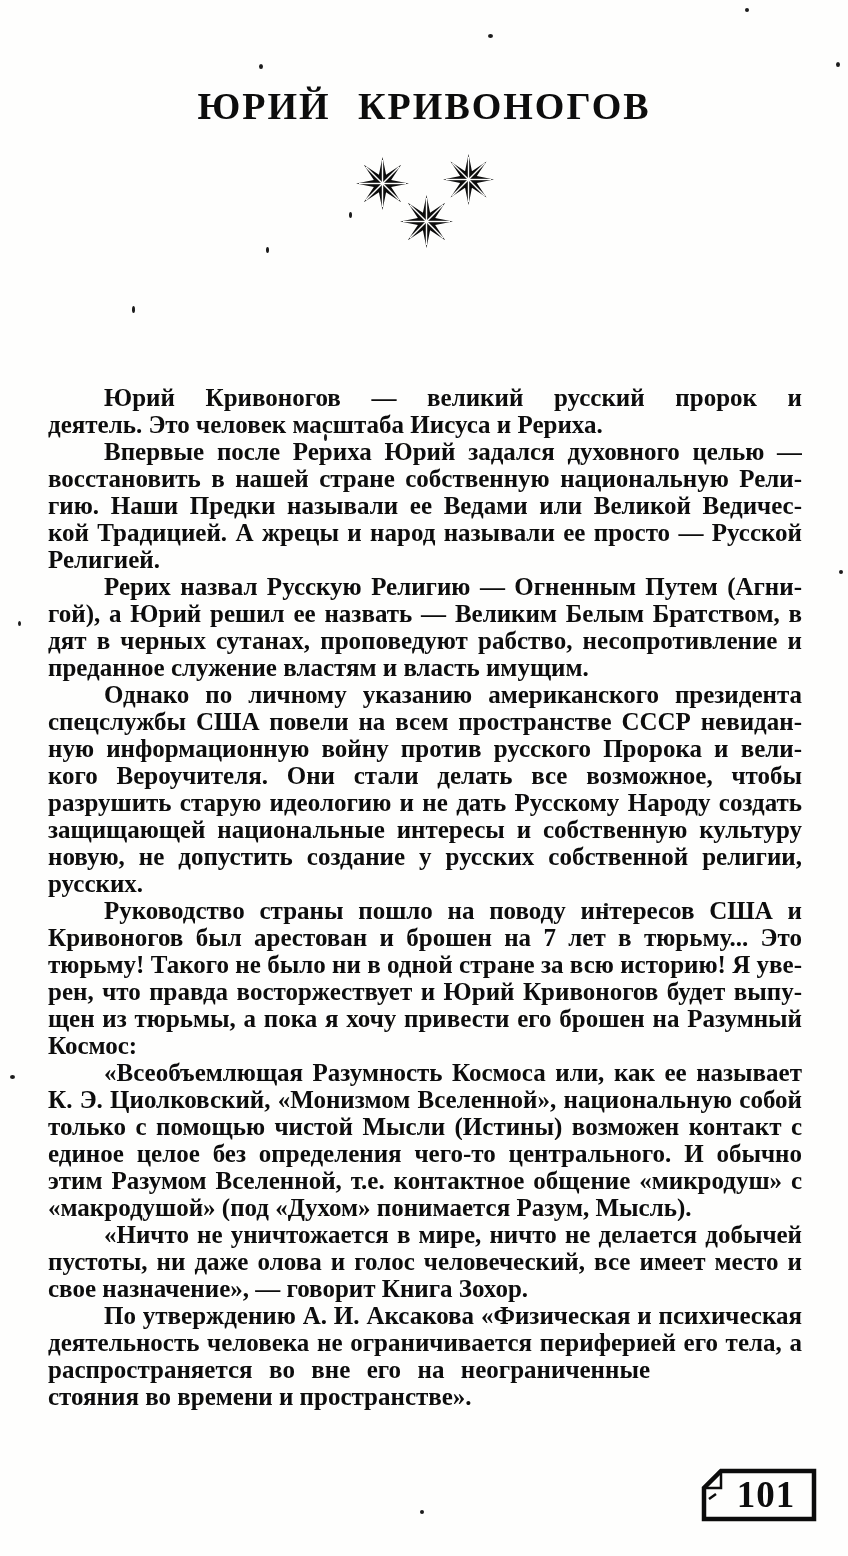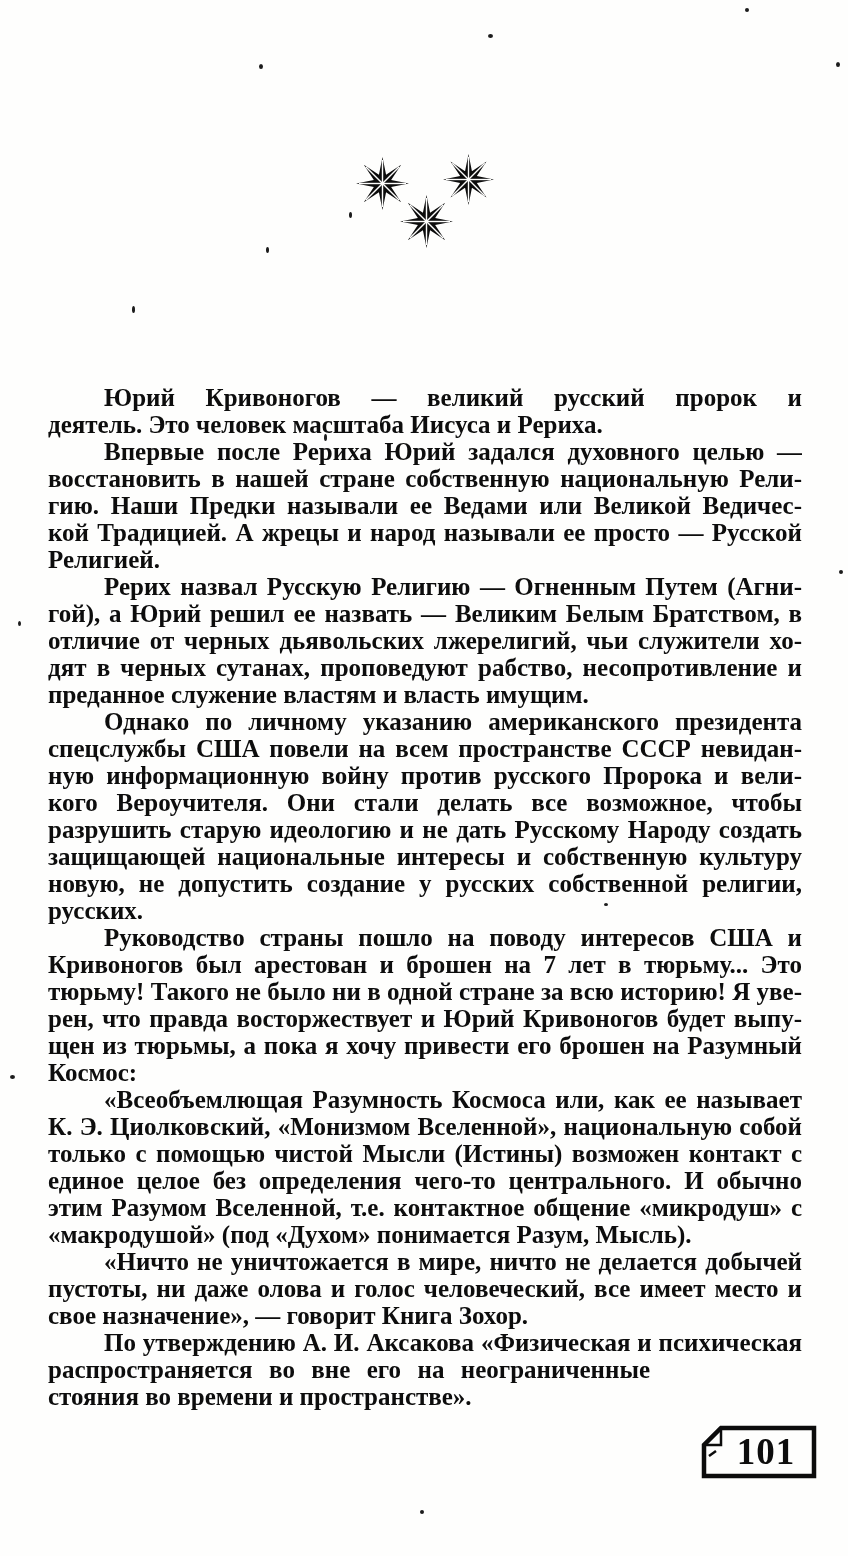--- a/index.html
+++ b/index.html
@@ -38,40 +38,41 @@
     overflow:hidden;
     text-align:justify;
     text-align-last:justify;
     white-space:normal;
   }
   .line.first{padding-left:56px;}
   .line.last{text-align-last:left;}
   .line.short{padding-right:152px;}
   .badge{
     position:absolute;
-    left:700px;top:1425px;
+    left:700px;top:1468px;
     width:118px;height:54px;
   }
   .badge svg{position:absolute;left:0;top:0;}
   .badge .num{
     position:absolute;
     left:20px;top:3px;width:92px;height:48px;
     text-align:center;
     font-size:37px;
     font-weight:700;
     line-height:48px;
     letter-spacing:1px;
   }
   .speck{position:absolute;background:#1c1c1c;border-radius:50%;}
 </style>
 </head>
 <body>
 
 <div class="page">
 
+  <div class="title">ЮРИЙ КРИВОНОГОВ</div>
 
   <div class="ornament">
     <svg width="0" height="0" style="position:absolute">
       <defs>
         <g id="star8">
           <path fill="#0c0c0c" d="
             M50,50 L65.71,43.49 L98,50 L65.71,56.51 Z
             M50,50 L65.71,56.51 L83.94,83.94 L56.51,65.71 Z
             M50,50 L56.51,65.71 L50,98 L43.49,65.71 Z
             M50,50 L43.49,65.71 L16.06,83.94 L34.29,56.51 Z
@@ -111,21 +112,20 @@
       <div class="para">
         <div class="line first">Впервые после Рериха Юрий задался духовного целью —</div>
         <div class="line">восстановить в нашей стране собственную национальную Рели-</div>
         <div class="line">гию. Наши Предки называли ее Ведами или Великой Ведичес-</div>
         <div class="line">кой Традицией. А жрецы и народ называли ее просто — Русской</div>
         <div class="line last">Религией.</div>
       </div>
       <div class="para">
         <div class="line first">Рерих назвал Русскую Религию — Огненным Путем (Агни-йо-</div>
         <div class="line">гой), а Юрий решил ее назвать — Великим Белым Братством, в</div>
-        <div class="line">отличие от черных дьявольских лжерелигий, чьи служители хо-</div>
         <div class="line">дят в черных сутанах, проповедуют рабство, несопротивление и</div>
         <div class="line last">преданное служение властям и власть имущим.</div>
       </div>
       <div class="para">
         <div class="line first">Однако по личному указанию американского президента</div>
         <div class="line">спецслужбы США повели на всем пространстве СССР невидан-</div>
         <div class="line">ную информационную войну против русского Пророка и вели-</div>
         <div class="line">кого Вероучителя. Они стали делать все возможное, чтобы</div>
         <div class="line">разрушить старую идеологию и не дать Русскому Народу создать</div>
         <div class="line">защищающей национальные интересы и собственную культуру</div>
@@ -148,20 +148,21 @@
         <div class="line">этим Разумом Вселенной, т.е. контактное общение «микродуш» с</div>
         <div class="line last">«макродушой» (под «Духом» понимается Разум, Мысль).</div>
       </div>
       <div class="para">
         <div class="line first">«Ничто не уничтожается в мире, ничто не делается добычей</div>
         <div class="line">пустоты, ни даже олова и голос человеческий, все имеет место и</div>
         <div class="line last">свое назначение», — говорит Книга Зохор.</div>
       </div>
       <div class="para">
         <div class="line first">По утверждению А. И. Аксакова «Физическая и психическая</div>
+        <div class="line">деятельность человека не ограничивается периферией его тела, а</div>
         <div class="line short">распространяется во вне его на неограниченные рас-</div>
         <div class="line last short">стояния во времени и пространстве».</div>
       </div>
     </div>
 
   <div class="badge">
     <svg width="118" height="54" viewBox="0 0 118 54">
       <path d="M21,3 H114 V51 H4 V20 L21,3 Z" fill="#fefefd" stroke="#0c0c0c" stroke-width="4.5"></path>
       <path d="M21,3 L21,20 L4,20" fill="none" stroke="#0c0c0c" stroke-width="2.5"></path>
       <line x1="9" y1="31" x2="16" y2="26" stroke="#0c0c0c" stroke-width="2.5"></line>

